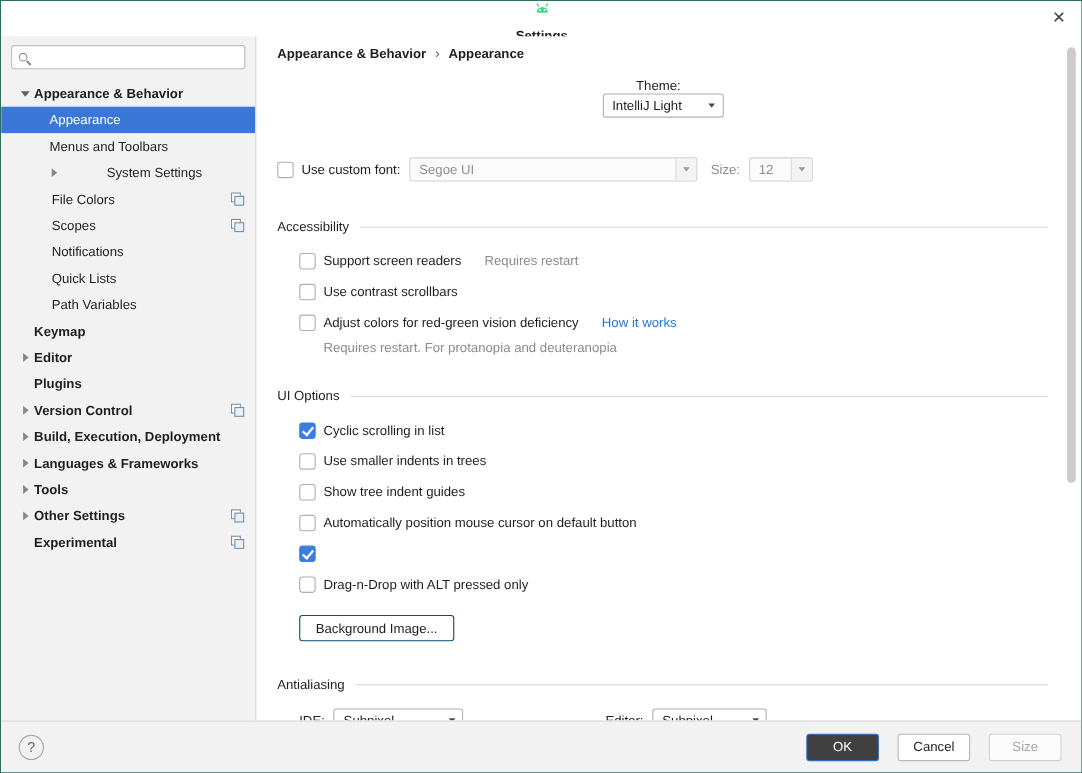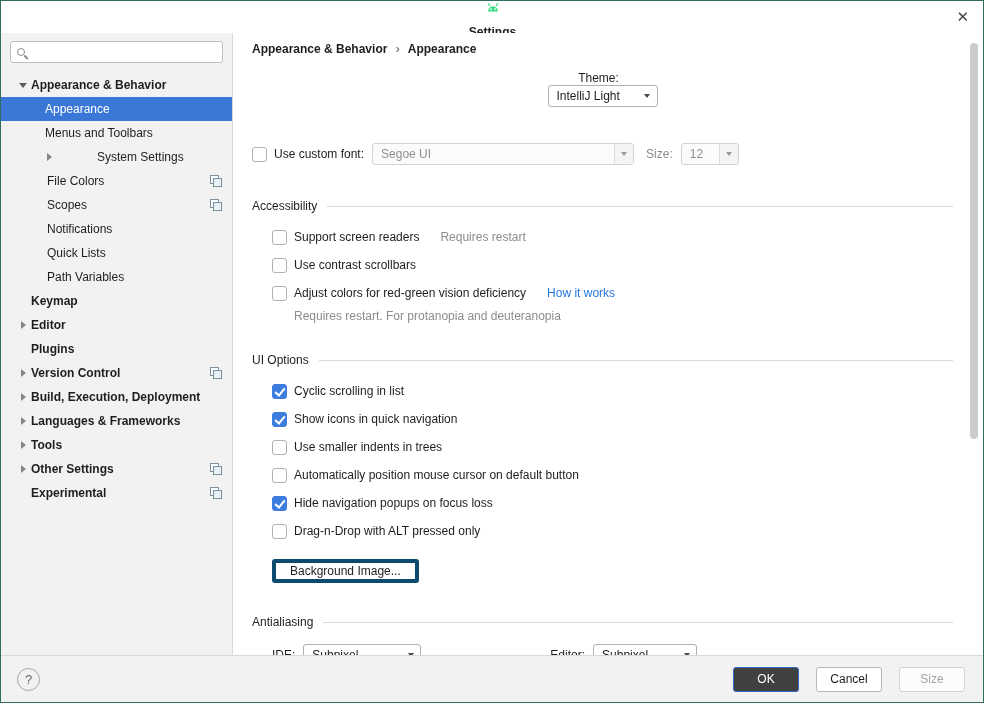--- a/index.html
+++ b/index.html
@@ -81,21 +81,21 @@
   .sh-antialiasing { margin-top: 32px; }
   .section-line { flex: 1; height: 1px; background: #d9d9d9; margin-left: 10px; }
 
   .cbrow { display: flex; align-items: center; gap: 7px; margin-left: 20px; height: 20px; margin-bottom: 8px; }
   .cbrow.first { margin-top: 14px; }
   .hint { color: #8c8c8c; margin-left: 14px; }
   .link { color: #2576d9; margin-left: 14px; cursor: pointer; text-decoration: none; }
   .note { color: #8c8c8c; margin-left: 42px; margin-top: -2px; height: 14px; }
 
   .push-btn { margin: 10px 0 0 20px; height: 24px; padding: 0 14px; background: #fff;
-    border: 4px solid #0c4a6e; border-radius: 3px; font: inherit; color: #1e1e1e; cursor: pointer; }
+    border: 1px solid #0c4a6e; border-radius: 3px; font: inherit; color: #1e1e1e; cursor: pointer; }
 
   .aa-row { margin-top: 15px; }
   .aa-gap { margin-left: 129px; }
 
   
   .vscroll { position: absolute; right: 5px; top: 42px; width: 8px; height: 396px;
     background: #cccccc; border-radius: 4px; }
 
   
   .footer { position: absolute; left: 0; right: 0; bottom: 0; height: 47px; background: #f2f2f2;
@@ -257,34 +257,33 @@
     <div class="section-header sh-uioptions">
       <span>UI Options</span>
       <span class="section-line"></span>
     </div>
 
     <div class="cbrow first">
       <span class="cb checked"></span>
       <span>Cyclic scrolling in list</span>
     </div>
     <div class="cbrow">
+      <span class="cb"></span>
+      <span>Use smaller indents in trees</span>
+    </div>
+    <div class="cbrow">
+      <span class="cb"></span>
+      <span>Show tree indent guides</span>
+    </div>
+    <div class="cbrow">
+      <span class="cb"></span>
+      <span>Automatically position mouse cursor on default button</span>
+    </div>
+    <div class="cbrow">
       <span class="cb checked"></span>
-      <span>Show icons in quick navigation</span>
-    </div>
-    <div class="cbrow">
-      <span class="cb"></span>
-      <span>Use smaller indents in trees</span>
-    </div>
-    <div class="cbrow">
-      <span class="cb"></span>
-      <span>Automatically position mouse cursor on default button</span>
-    </div>
-    <div class="cbrow">
-      <span class="cb checked"></span>
-      <span>Hide navigation popups on focus loss</span>
     </div>
     <div class="cbrow">
       <span class="cb"></span>
       <span>Drag-n-Drop with ALT pressed only</span>
     </div>
 
     <button class="push-btn">Background Image...</button>
 
     <div class="section-header sh-antialiasing">
       <span>Antialiasing</span>

